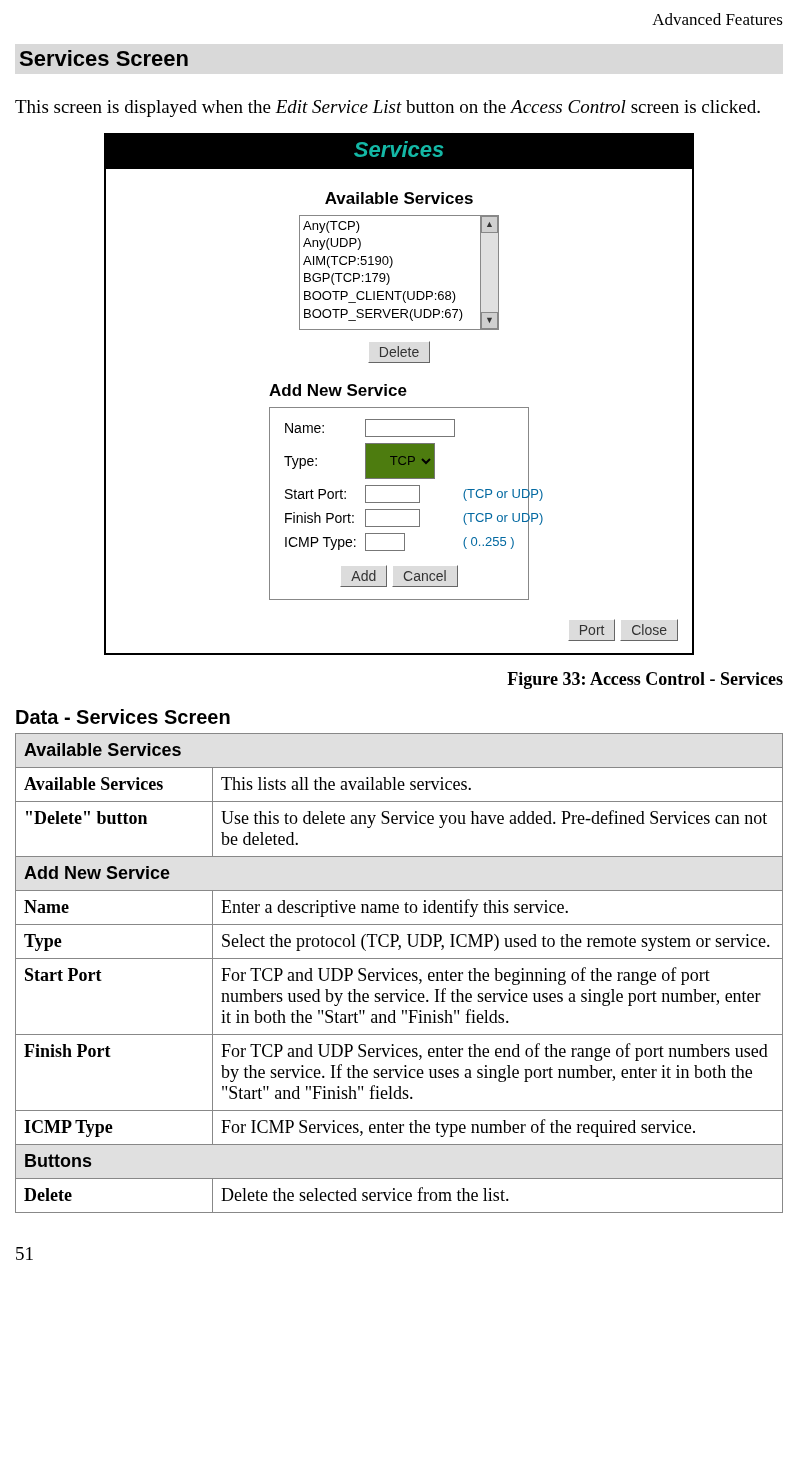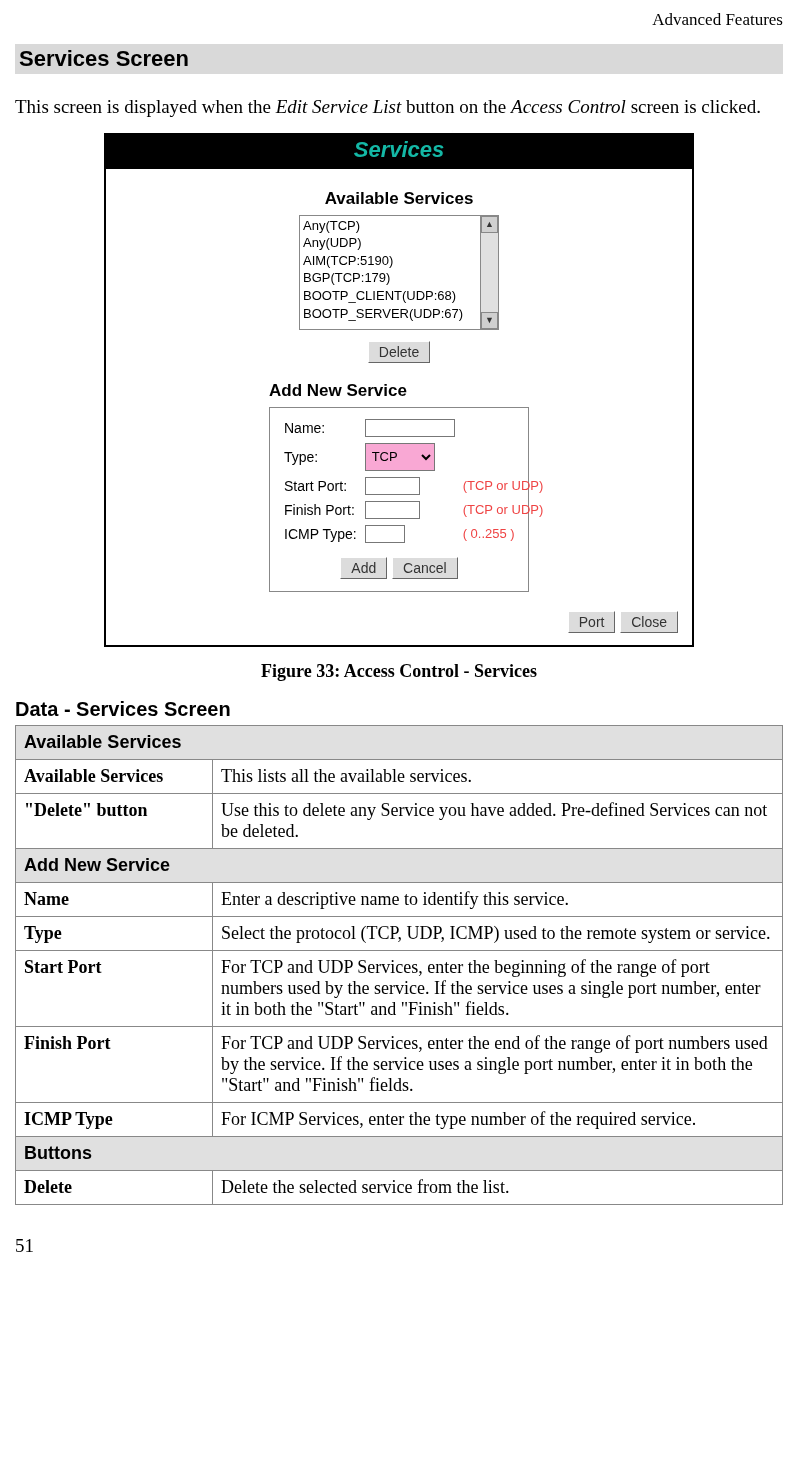--- a/index.html
+++ b/index.html
@@ -118,31 +118,32 @@
   }
   .form-table td { padding: 3px 4px; white-space: nowrap; }
   .txt {
     border: 1px solid #777;
     background:#fff;
     height: 18px;
     box-sizing: border-box;
   }
   .sel {
     border: 1px solid #777;
-    background:#f9a8d4;
-    height: 28px;
+    background:#4d7c0f;
+    height: 36px;
     font-family: Arial, Helvetica, sans-serif;
     font-size: 13px;
     padding: 0 2px;
-  }
-  .hint { color:#ef4444; font-size:13px; }
+    text-align: right;
+  }
+  .hint { color:#0369a1; font-size:13px; }
   .btnrow-addcancel { text-align:center; margin-top:10px; }
   .bottom-btns { text-align:right; padding-right: 4px; margin-top:18px; }
   .caption {
-    text-align: center;
+    text-align: right;
     font-family: "Times New Roman", Times, serif;
     font-weight: bold;
     font-size: 18px;
     margin: 14px 0 16px 0;
   }
   .h2 {
     font-family: Arial, Helvetica, sans-serif;
     font-weight: bold;
     font-size: 20px;
     margin-bottom: 4px;

